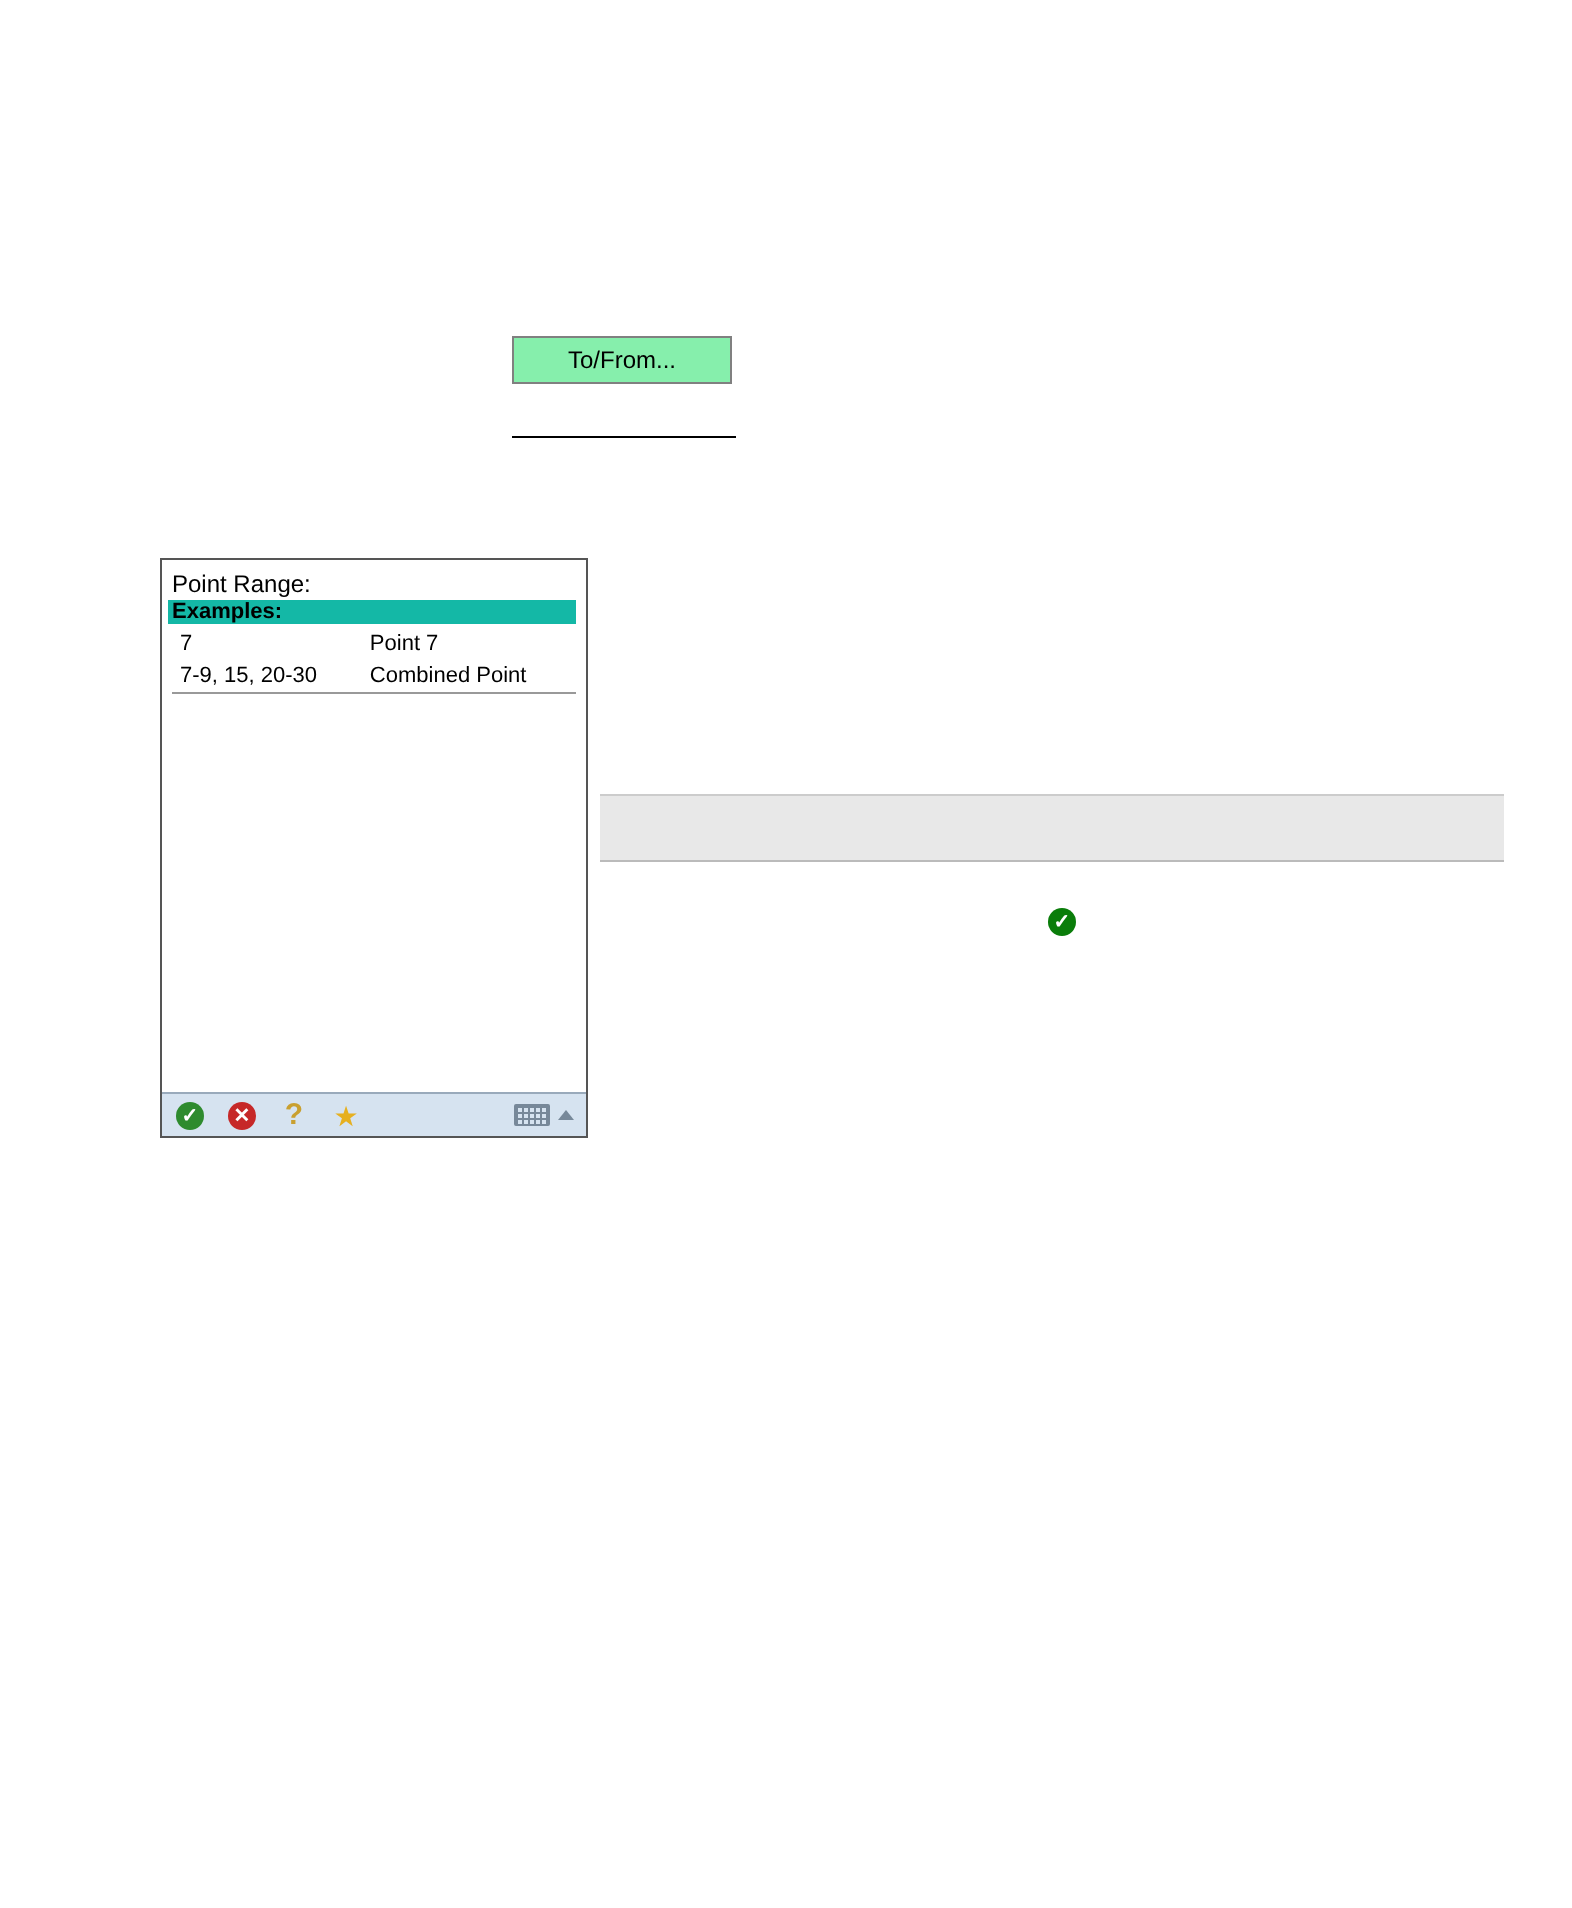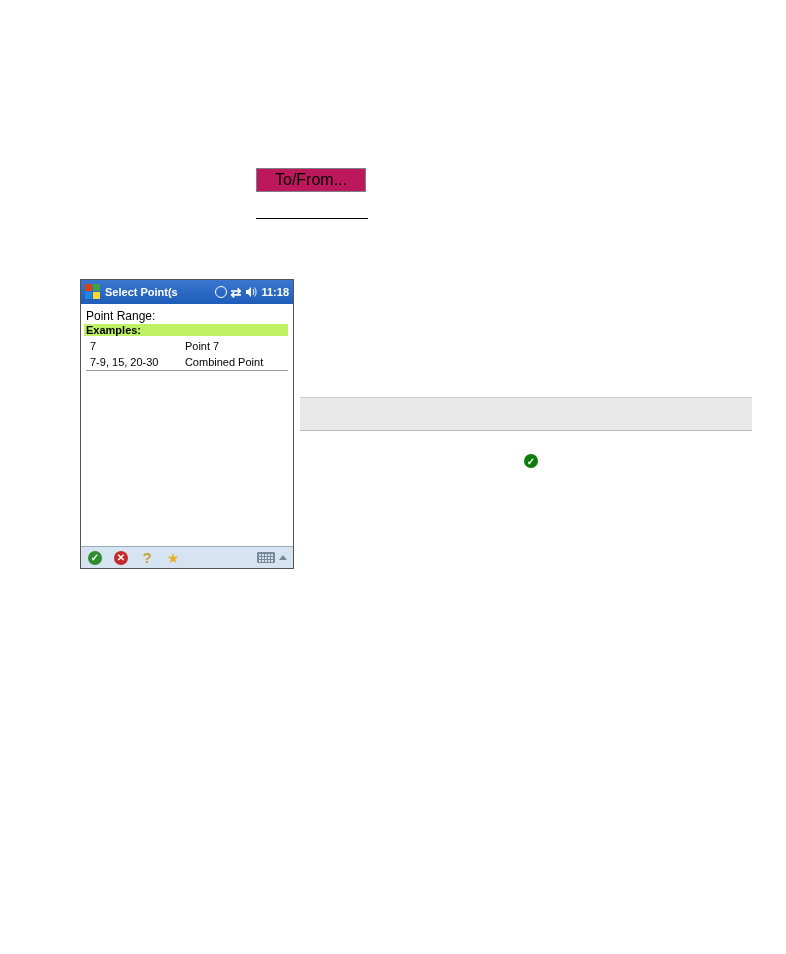--- a/index.html
+++ b/index.html
@@ -13,23 +13,23 @@
     position: relative;
   }
   .abs { position: absolute; }
 
   
   .tofrom-btn {
     left: 256px;
     top: 168px;
     width: 110px;
     height: 24px;
-    background: #be185d;
+    background: #86efac;
     border: 1px solid #808080;
-    font-size: 16px;
+    font-size: 12px;
     display: flex;
     align-items: center;
     justify-content: center;
     cursor: pointer;
   }
 
   
   .underline {
     left: 256px;
     top: 218px;
@@ -121,21 +121,21 @@
     border: 1px solid #999;
     border-bottom: none;
     border-left: none;
     border-right: none;
     padding: 4px 0 0 0;
     position: relative;
   }
   .examples-legend {
     position: relative;
     top: -12px;
-    background: #bef264;
+    background: #14b8a6;
     padding: 0 2px;
     font-size: 11px;
     font-weight: bold;
     margin-left: -2px;
   }
   .examples-table {
     width: 100%;
     border-collapse: collapse;
     font-size: 11px;
     margin-top: -10px;
@@ -235,35 +235,20 @@
 </style>
 </head>
 <body>
 
 <button class="abs tofrom-btn">To/From...</button>
 
 <div class="abs underline"></div>
 
 <div class="abs device">
 
-  <div class="titlebar">
-    <span class="win-flag"></span>
-    <span class="titlebar-title">Select Point(s</span>
-    <span class="titlebar-icons">
-      <span class="sync-icon"></span>
-      <span class="arrows-icon">⇄</span>
-      <span class="speaker-icon">
-        <svg width="12" height="12" viewBox="0 0 12 12">
-            <path d="M1 4h2l3-3v10l-3-3H1z" fill="#fff"></path>
-            <path d="M8 3c1 1 1 5 0 6M9.5 1.5c2 2 2 7 0 9" stroke="#fff" stroke-width="1" fill="none"></path>
-          </svg>
-      </span>
-      <span>11:18</span>
-    </span>
-  </div>
 
   <div class="content">
     <div class="label">Point Range:</div>
 
     <div class="examples-fieldset">
       <div class="examples-legend">Examples:</div>
       <table class="examples-table">
         <tbody>
         <tr>
           <td>7</td>

